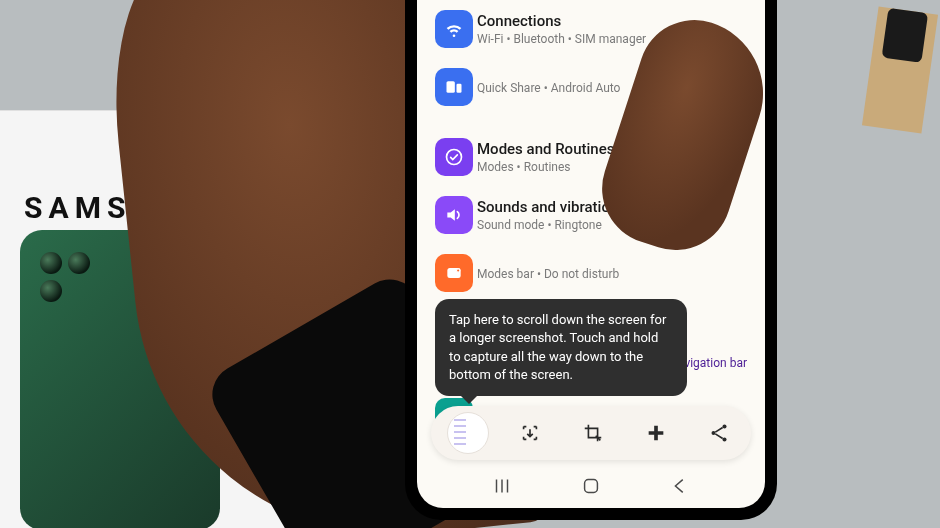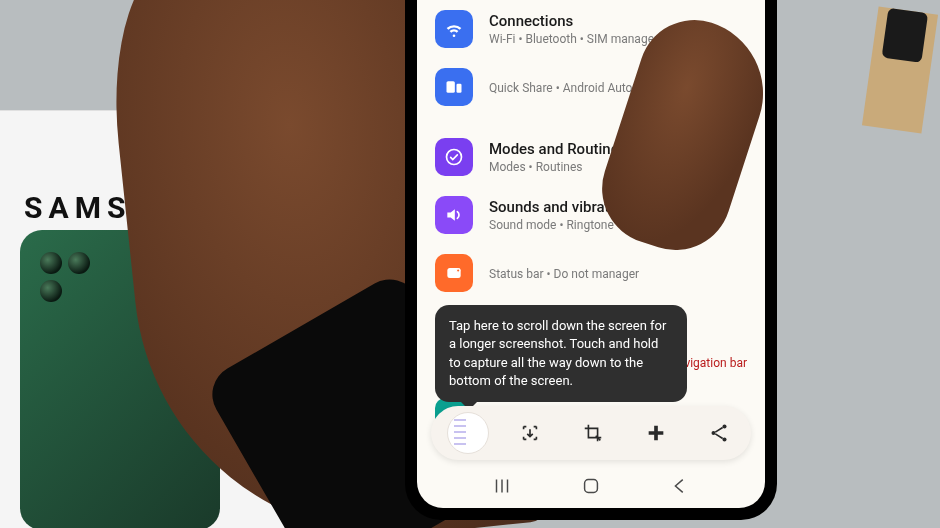--- a/index.html
+++ b/index.html
@@ -46,21 +46,21 @@
     position: absolute; left: 405px; top: -40px; width: 372px; height: 560px;
     background: #000; border-radius: 36px; padding: 10px 12px 12px 12px;
   }
   .screen {
     width: 100%; height: 100%; background: #fcfaf5;
     border-radius: 26px; overflow: hidden; position: relative;
   }
 
   .settings-list { padding: 30px 18px 0 18px; }
   .s-item {
-    display: flex; align-items: center; gap: 16px;
+    display: flex; align-items: center; gap: 4px;
     padding: 10px 0;
   }
   .s-icon {
     width: 38px; height: 38px; border-radius: 10px;
     display: flex; align-items: center; justify-content: center;
     flex-shrink: 0;
   }
   .s-text { flex: 1; min-width: 0; }
   .s-title { font-size: 15px; color: #1a1a1a; font-weight: 500; }
   .s-sub { font-size: 12px; color: #7a7a7a; margin-top: 2px; }
@@ -69,31 +69,31 @@
   .blue { background: #3a6ff0; }
   .purple { background: #7a3ff0; }
   .violet { background: #8a4af8; }
   .orange { background: #ff6a2a; }
   .teal { background: #0aa090; }
 
   .s-icon svg { width: 20px; height: 20px; fill: #fff; }
 
   
   .tooltip {
-    position: absolute; left: 18px; bottom: 106px;
+    position: absolute; left: 18px; bottom: 112px;
     background: #2f2f2f; color: #fff; font-size: 13px; line-height: 1.4;
     padding: 12px 14px; border-radius: 14px; width: 252px;
   }
   .tooltip:after {
     content: ""; position: absolute; left: 26px; bottom: -8px;
     border: 8px solid transparent; border-top-color: #2f2f2f; border-bottom: none;
   }
   .behind-tip {
     position: absolute; right: 18px; bottom: 138px;
-    font-size: 12px; color: #b91c1c;
+    font-size: 12px; color: #4c1d95;
   }
 
   
   .shot-bar {
     position: absolute; left: 14px; right: 14px; bottom: 48px; height: 54px;
     background: #f7f3ee; border-radius: 30px;
     display: flex; align-items: center; justify-content: space-around;
     box-shadow: 0 2px 6px rgba(0,0,0,0.1);
   }
   .shot-thumb {
@@ -216,21 +216,21 @@
         </div>
 
         <div class="s-item">
           <div class="s-icon orange">
             <svg viewBox="0 0 24 24">
                 <rect x="4" y="6" width="16" height="12" rx="3"></rect>
                 <circle cx="17" cy="9" r="2" fill="#ff6a2a" stroke="#fff" stroke-width="1.4"></circle>
               </svg>
           </div>
           <div class="s-text">
-            <div class="s-sub">Status bar  •  Do not manager</div>
+            <div class="s-sub">Modes bar  •  Do not disturb</div>
           </div>
         </div>
 
         <div class="divider"></div>
         <div style="height:80px"></div>
 
         <div class="s-item" style="margin-top:-6px;">
           <div class="s-icon teal">
             <svg viewBox="0 0 24 24">
                 <circle cx="12" cy="12" r="8" fill="none" stroke="#fff" stroke-width="2"></circle>

